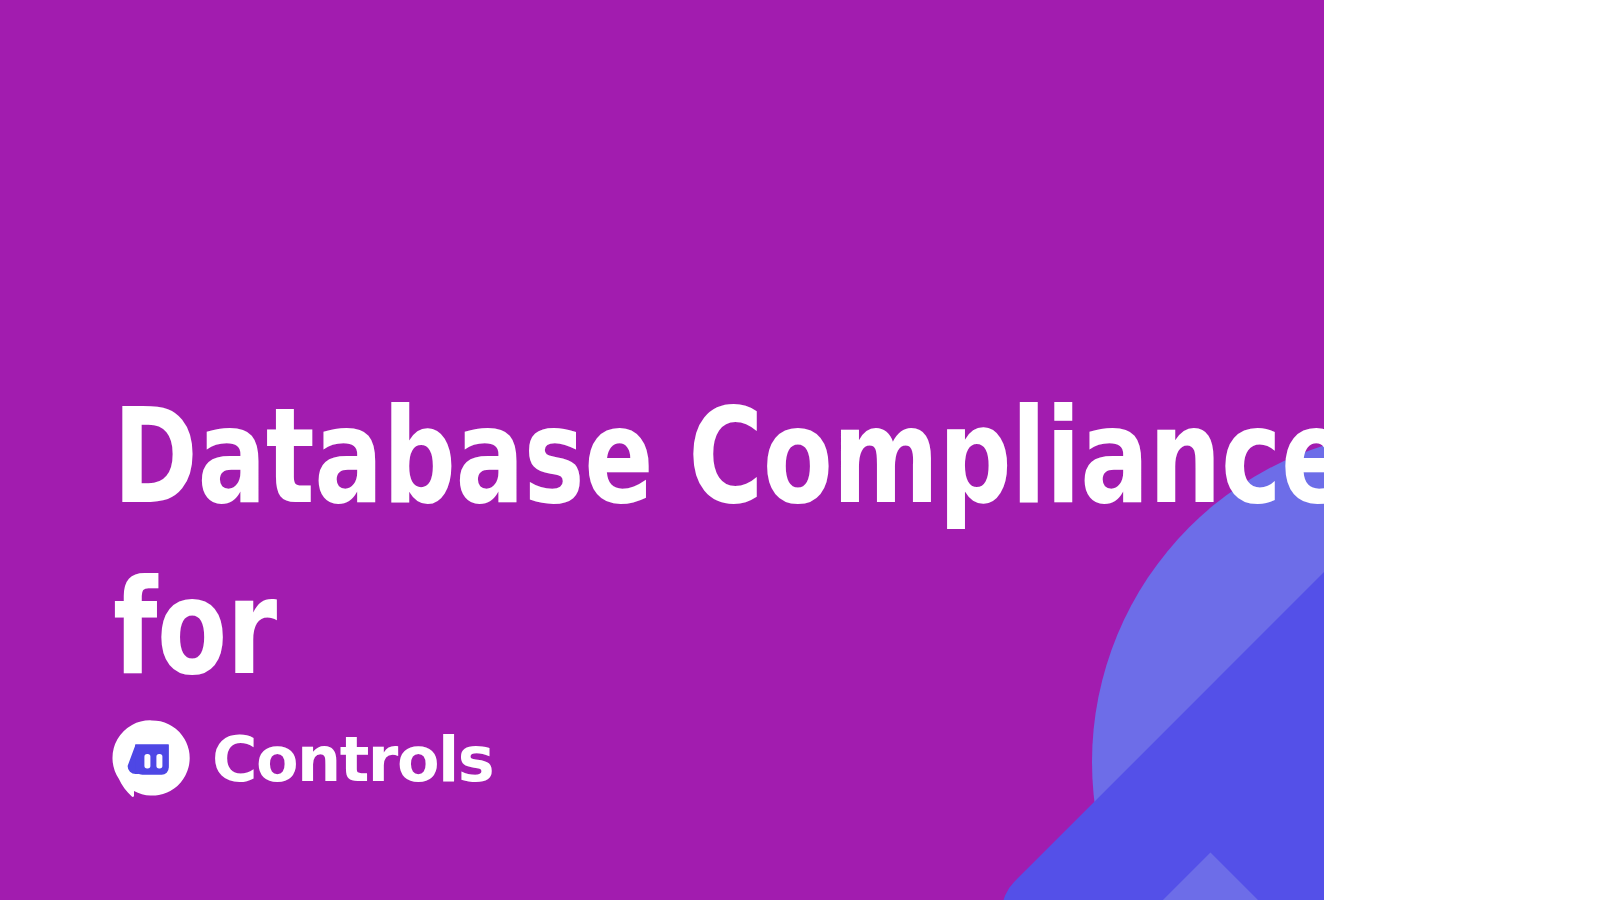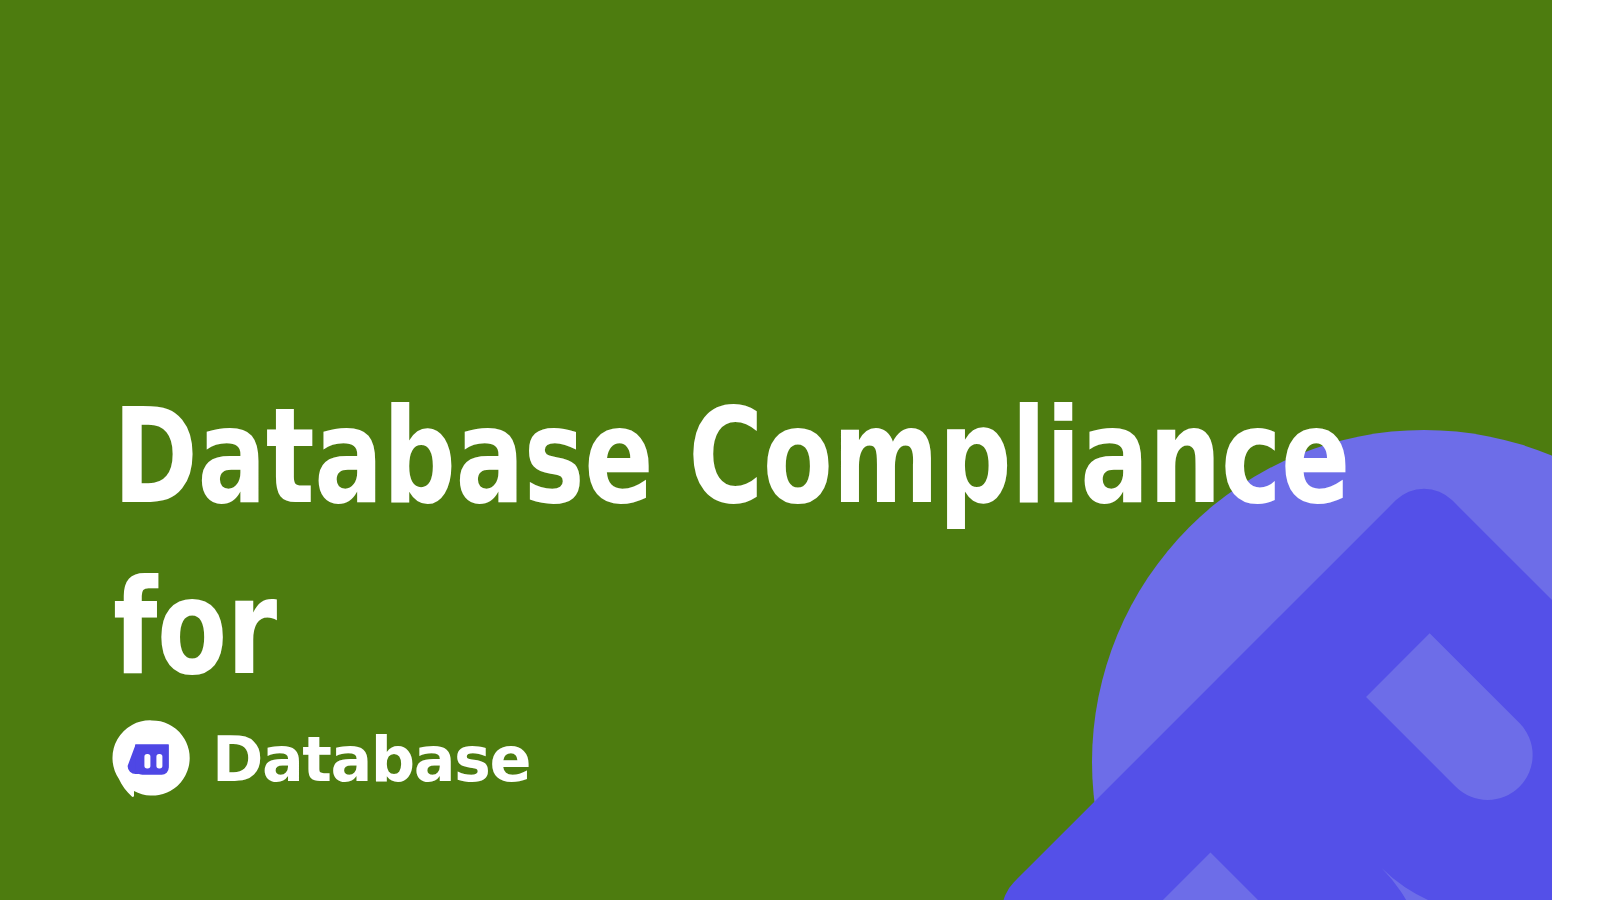--- a/index.html
+++ b/index.html
@@ -5,23 +5,23 @@
   html, body {
     margin: 0;
     padding: 0;
     width: 1600px;
     height: 900px;
     overflow: hidden;
   }
 
   #banner {
     position: relative;
-    width: 1552px;
+    width: 1324px;
     height: 900px;
-    background: #4d7c0f;
+    background: #a21caf;
     overflow: hidden;
     font-family: "Liberation Sans", "DejaVu Sans", sans-serif;
   }
 
   
   #watermark {
     position: absolute;
     left: 0;
     top: 0;
     width: 1600px;
@@ -170,16 +170,16 @@
         V 62
         A 9 9 0 0 1 62 71
         H 38
         A 9 9 0 0 1 29 62
         Z"></path>
 
       <rect fill="#FFFFFF" x="40.5" y="45" width="7.5" height="18" rx="3.4"></rect>
       <rect fill="#FFFFFF" x="55.5" y="45" width="7.5" height="18" rx="3.4"></rect>
     </svg>
 
-    <div id="brand-wordmark">Database</div>
+    <div id="brand-wordmark">Controls</div>
   </div>
 
 </div>
 
 </body></html>

